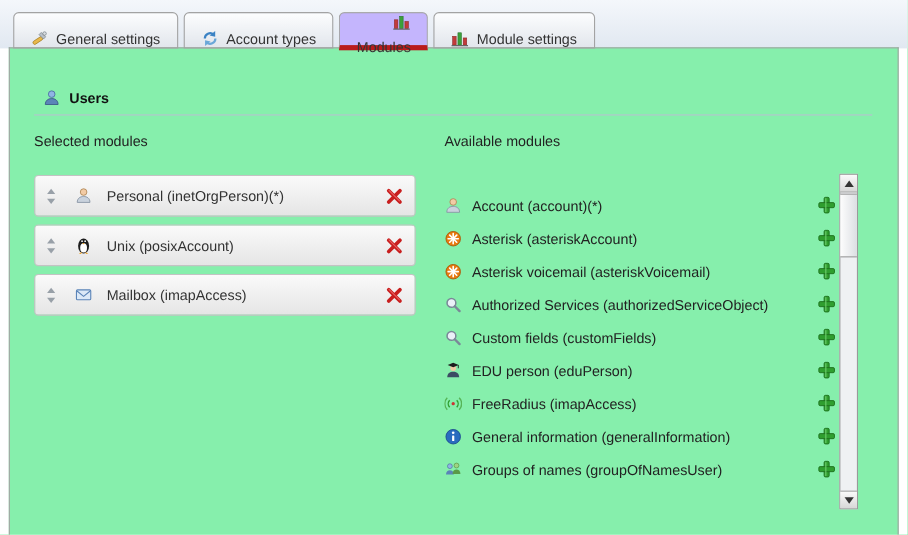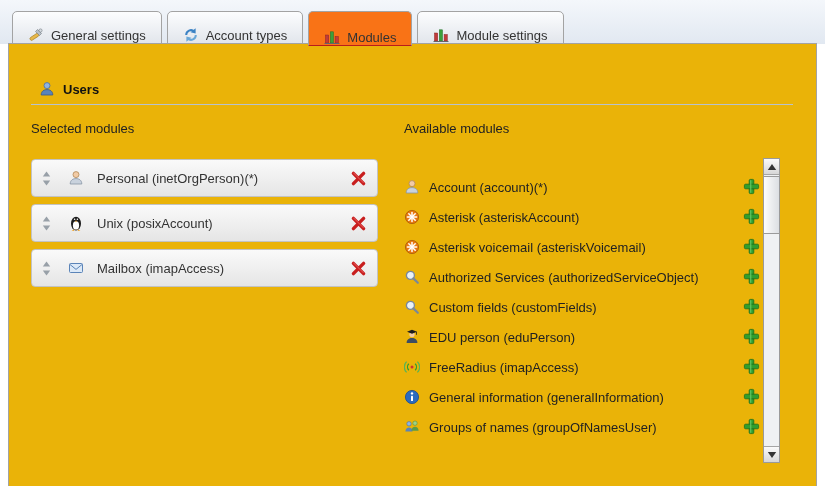--- a/index.html
+++ b/index.html
@@ -7,30 +7,30 @@
   body {
     width:825px; height:486px; position:relative; overflow:hidden;
     font-family:"Liberation Sans", sans-serif; background:#ffffff;
   }
   .top-band {
     position:absolute; left:0; top:0; width:825px; height:44px;
     background:linear-gradient(#f4f7fb, #e1e8f1);
   }
   .panel {
     position:absolute; left:8px; top:43px; width:809px; height:443px;
-    background:#eab308; border:1px solid #a3a3a3; border-bottom:none;
+    background:#86efac; border:1px solid #a3a3a3; border-bottom:none;
   }
   .tab-bar { position:absolute; left:12px; top:11px; display:flex; gap:5px; z-index:3; }
   .tab {
     display:flex; align-items:flex-end; gap:7px; height:33px; padding:0 15px;
     border:1px solid #a3a3a3; border-radius:5px 5px 0 0;
     background:linear-gradient(#fcfdfe, #e2e6ec);
     font-size:13px; color:#333; cursor:pointer; white-space:nowrap;
   }
-  .tab.active { background:#f97316; height:35px; border-bottom:1px solid #b91c1c; }
+  .tab.active { background:#c4b5fd; height:35px; border-bottom:5px solid #b91c1c;flex-direction:column; }
   .icon16 { width:16px; height:16px; display:inline-block; flex:0 0 16px; }
   .icon16 svg { display:block; }
   .section-header {
     position:absolute; left:30px; top:37px; display:flex; align-items:center; gap:8px;
     font-size:13px; font-weight:bold; color:#111;
   }
   .section-rule { position:absolute; left:22px; top:60px; width:762px; border-bottom:1px solid #b6c2cf; }
   .col-label { position:absolute; top:77px; font-size:13px; color:#222; }
   .col-label.left { left:22px; }
   .col-label.right { left:395px; }

